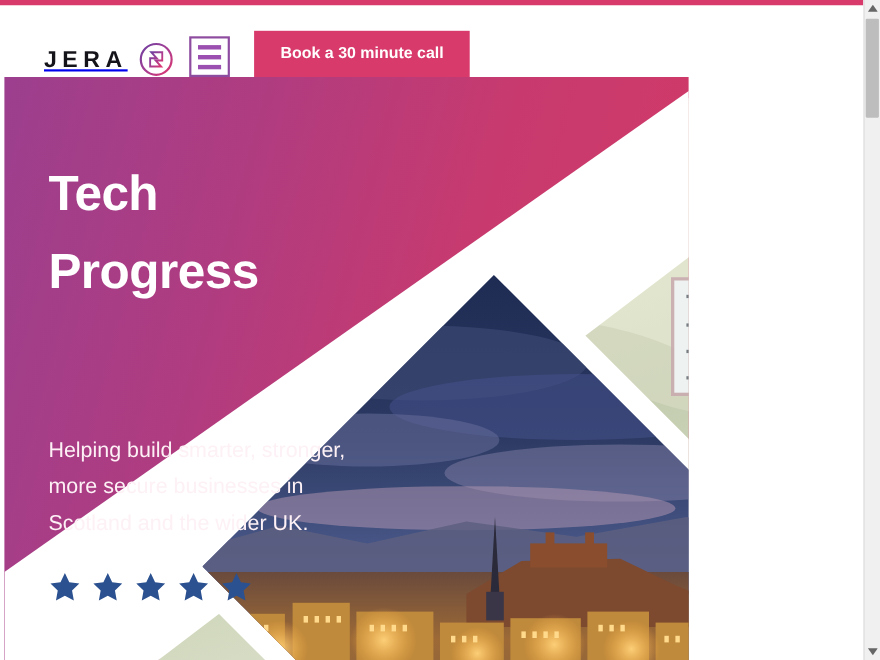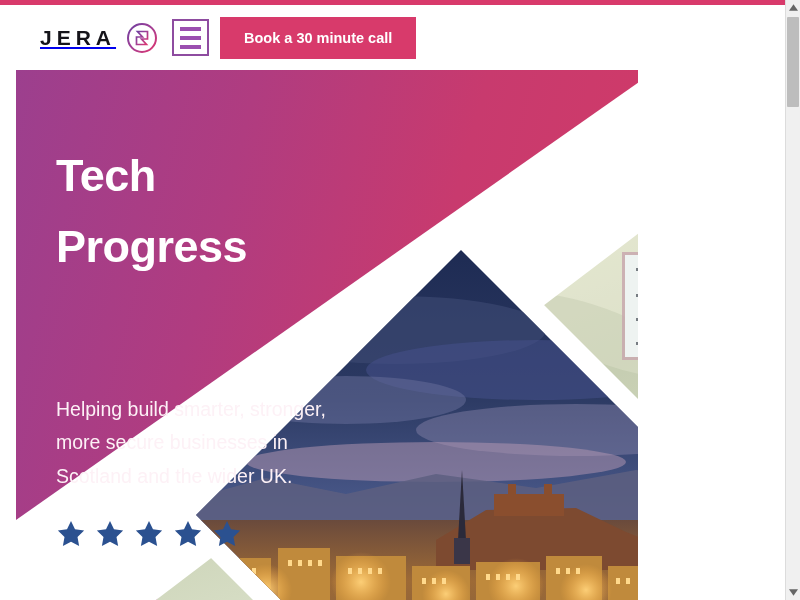--- a/index.html
+++ b/index.html
@@ -36,21 +36,21 @@
     background: #d83a6b;
   }
 
   
   #header {
     position: absolute;
     left: 0; top: 5px;
     width: 785px; height: 65px;
     background: #ffffff;
     display: flex;
-    align-items: center;
+    align-items: flex-end;
     padding-left: 40px;
   }
 
   .brand {
     display: flex;
     align-items: center;
     gap: 10px;
   }
   .brand-word {
     font-size: 21px;
@@ -74,38 +74,38 @@
     gap: 5px;
     cursor: pointer;
   }
   .menu-btn .bar {
     width: 21px; height: 4px;
     background: #9b4fb0;
     display: block;
   }
 
   .cta-btn {
-    margin-left: 11px;
+    margin-left: 22px;
     background: #d83a6b;
     color: #ffffff;
     border: none;
     font-family: "Liberation Sans", sans-serif;
     font-size: 14.5px;
     font-weight: 700;
     padding: 0 24px;
     height: 42px;
     line-height: 42px;
     cursor: pointer;
     white-space: nowrap;
   }
 
   
   #hero {
     position: absolute;
-    left: 16px; top: 70px;
+    left: 4px; top: 70px;
     width: 622px; height: 530px;
     overflow: hidden;
     background: linear-gradient(105deg, #9c3f8e 0%, #b03c80 32%, #c83a6e 62%, #d33a66 100%);
   }
 
   
   #hero-copy {
     position: absolute;
     left: 40px; top: 70px;
     width: 300px;

